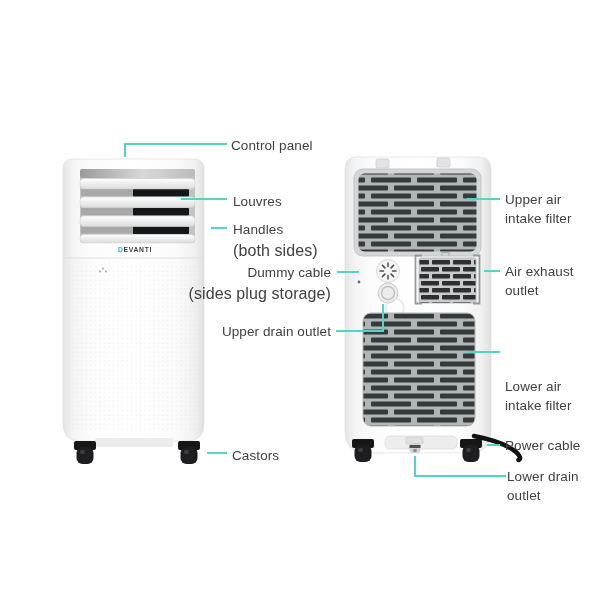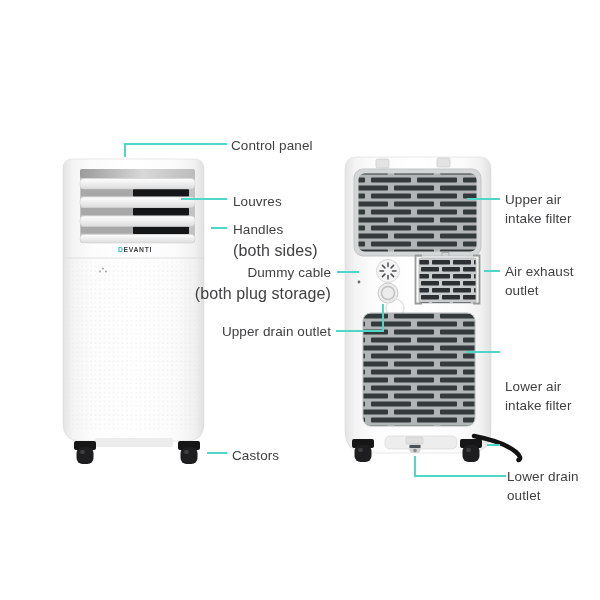--- a/index.html
+++ b/index.html
@@ -175,29 +175,30 @@
 
   <div class="callout" style="left:233px;top:192px;text-align:center;">Louvres</div>
 
   <div class="callout" style="left:233px;top:220px;">
     <div>Handles</div>
     <div class="note">(both sides)</div>
   </div>
 
   <div class="callout align-right" style="left:150px;top:263px;width:181px;">
     <div>Dummy cable</div>
-    <div class="note">(both plug storage)</div>
+    <div class="note">(sides plug storage)</div>
   </div>
 
   <div class="callout align-right" style="left:150px;top:322px;width:181px;">Upper drain outlet</div>
 
   <div class="callout" style="left:232px;top:446px;">Castors</div>
 
   <div class="callout" style="left:505px;top:190px;width:92px;">Upper air intake filter</div>
 
   <div class="callout" style="left:505px;top:262px;width:92px;">Air exhaust outlet</div>
 
   <div class="callout" style="left:505px;top:343px;width:92px;margin-top:34px;">Lower air intake filter</div>
 
+  <div class="callout" style="left:505px;top:436px;width:95px;">Power cable</div>
 
   <div class="callout" style="left:507px;top:467px;width:95px;">Lower drain outlet</div>
 
 </div>
 
 </body></html>

